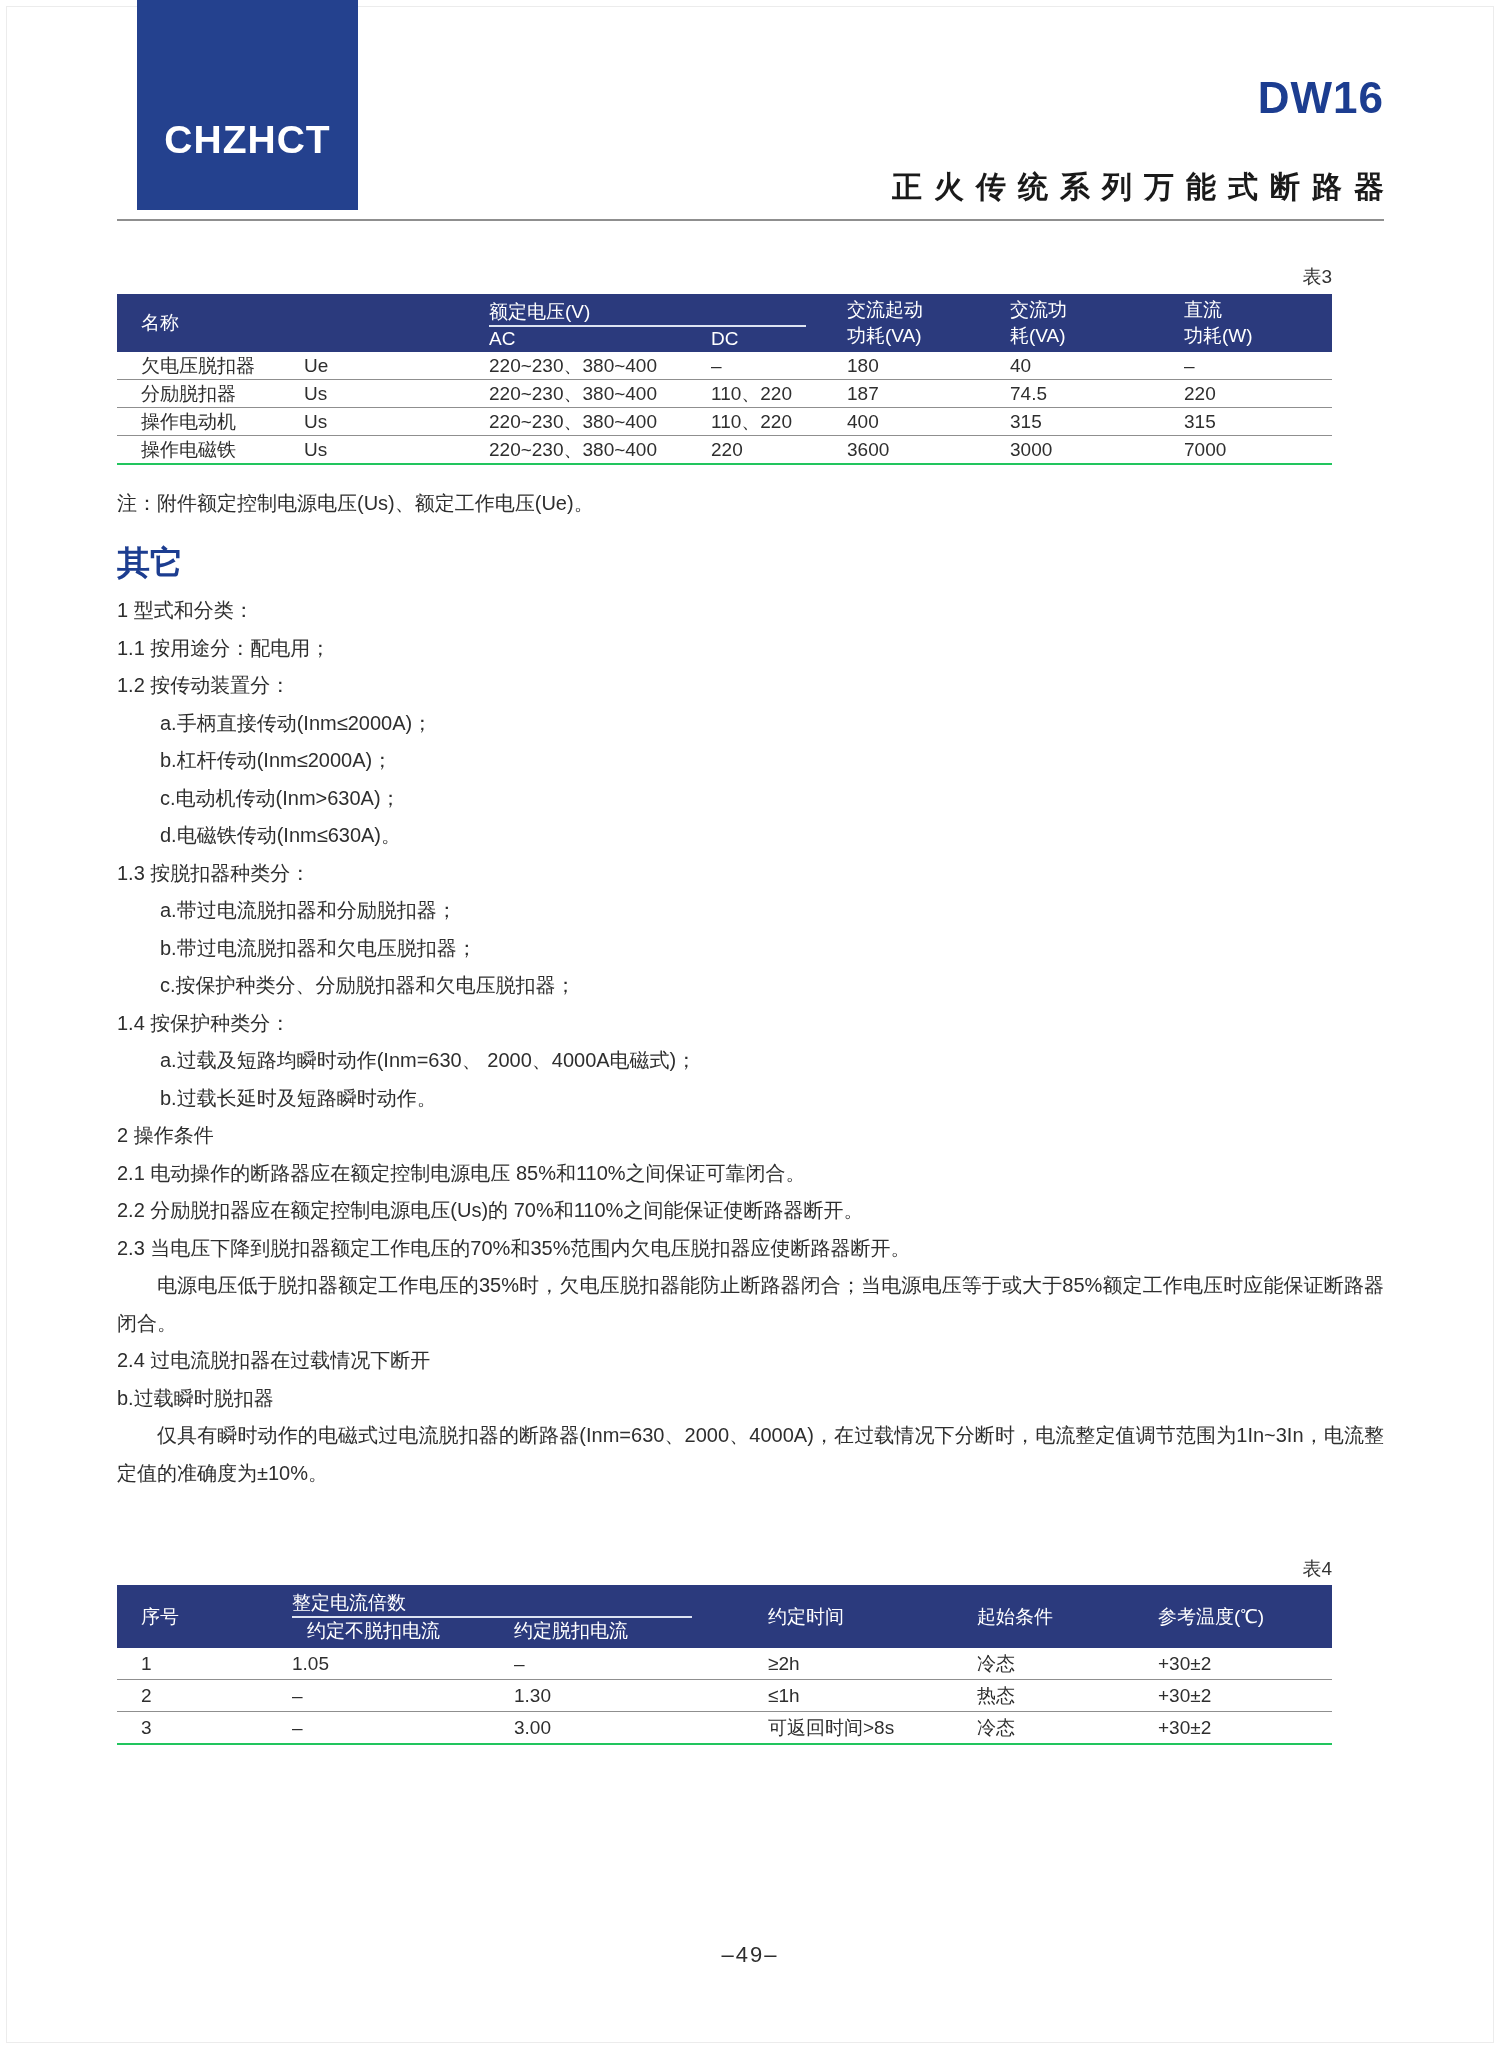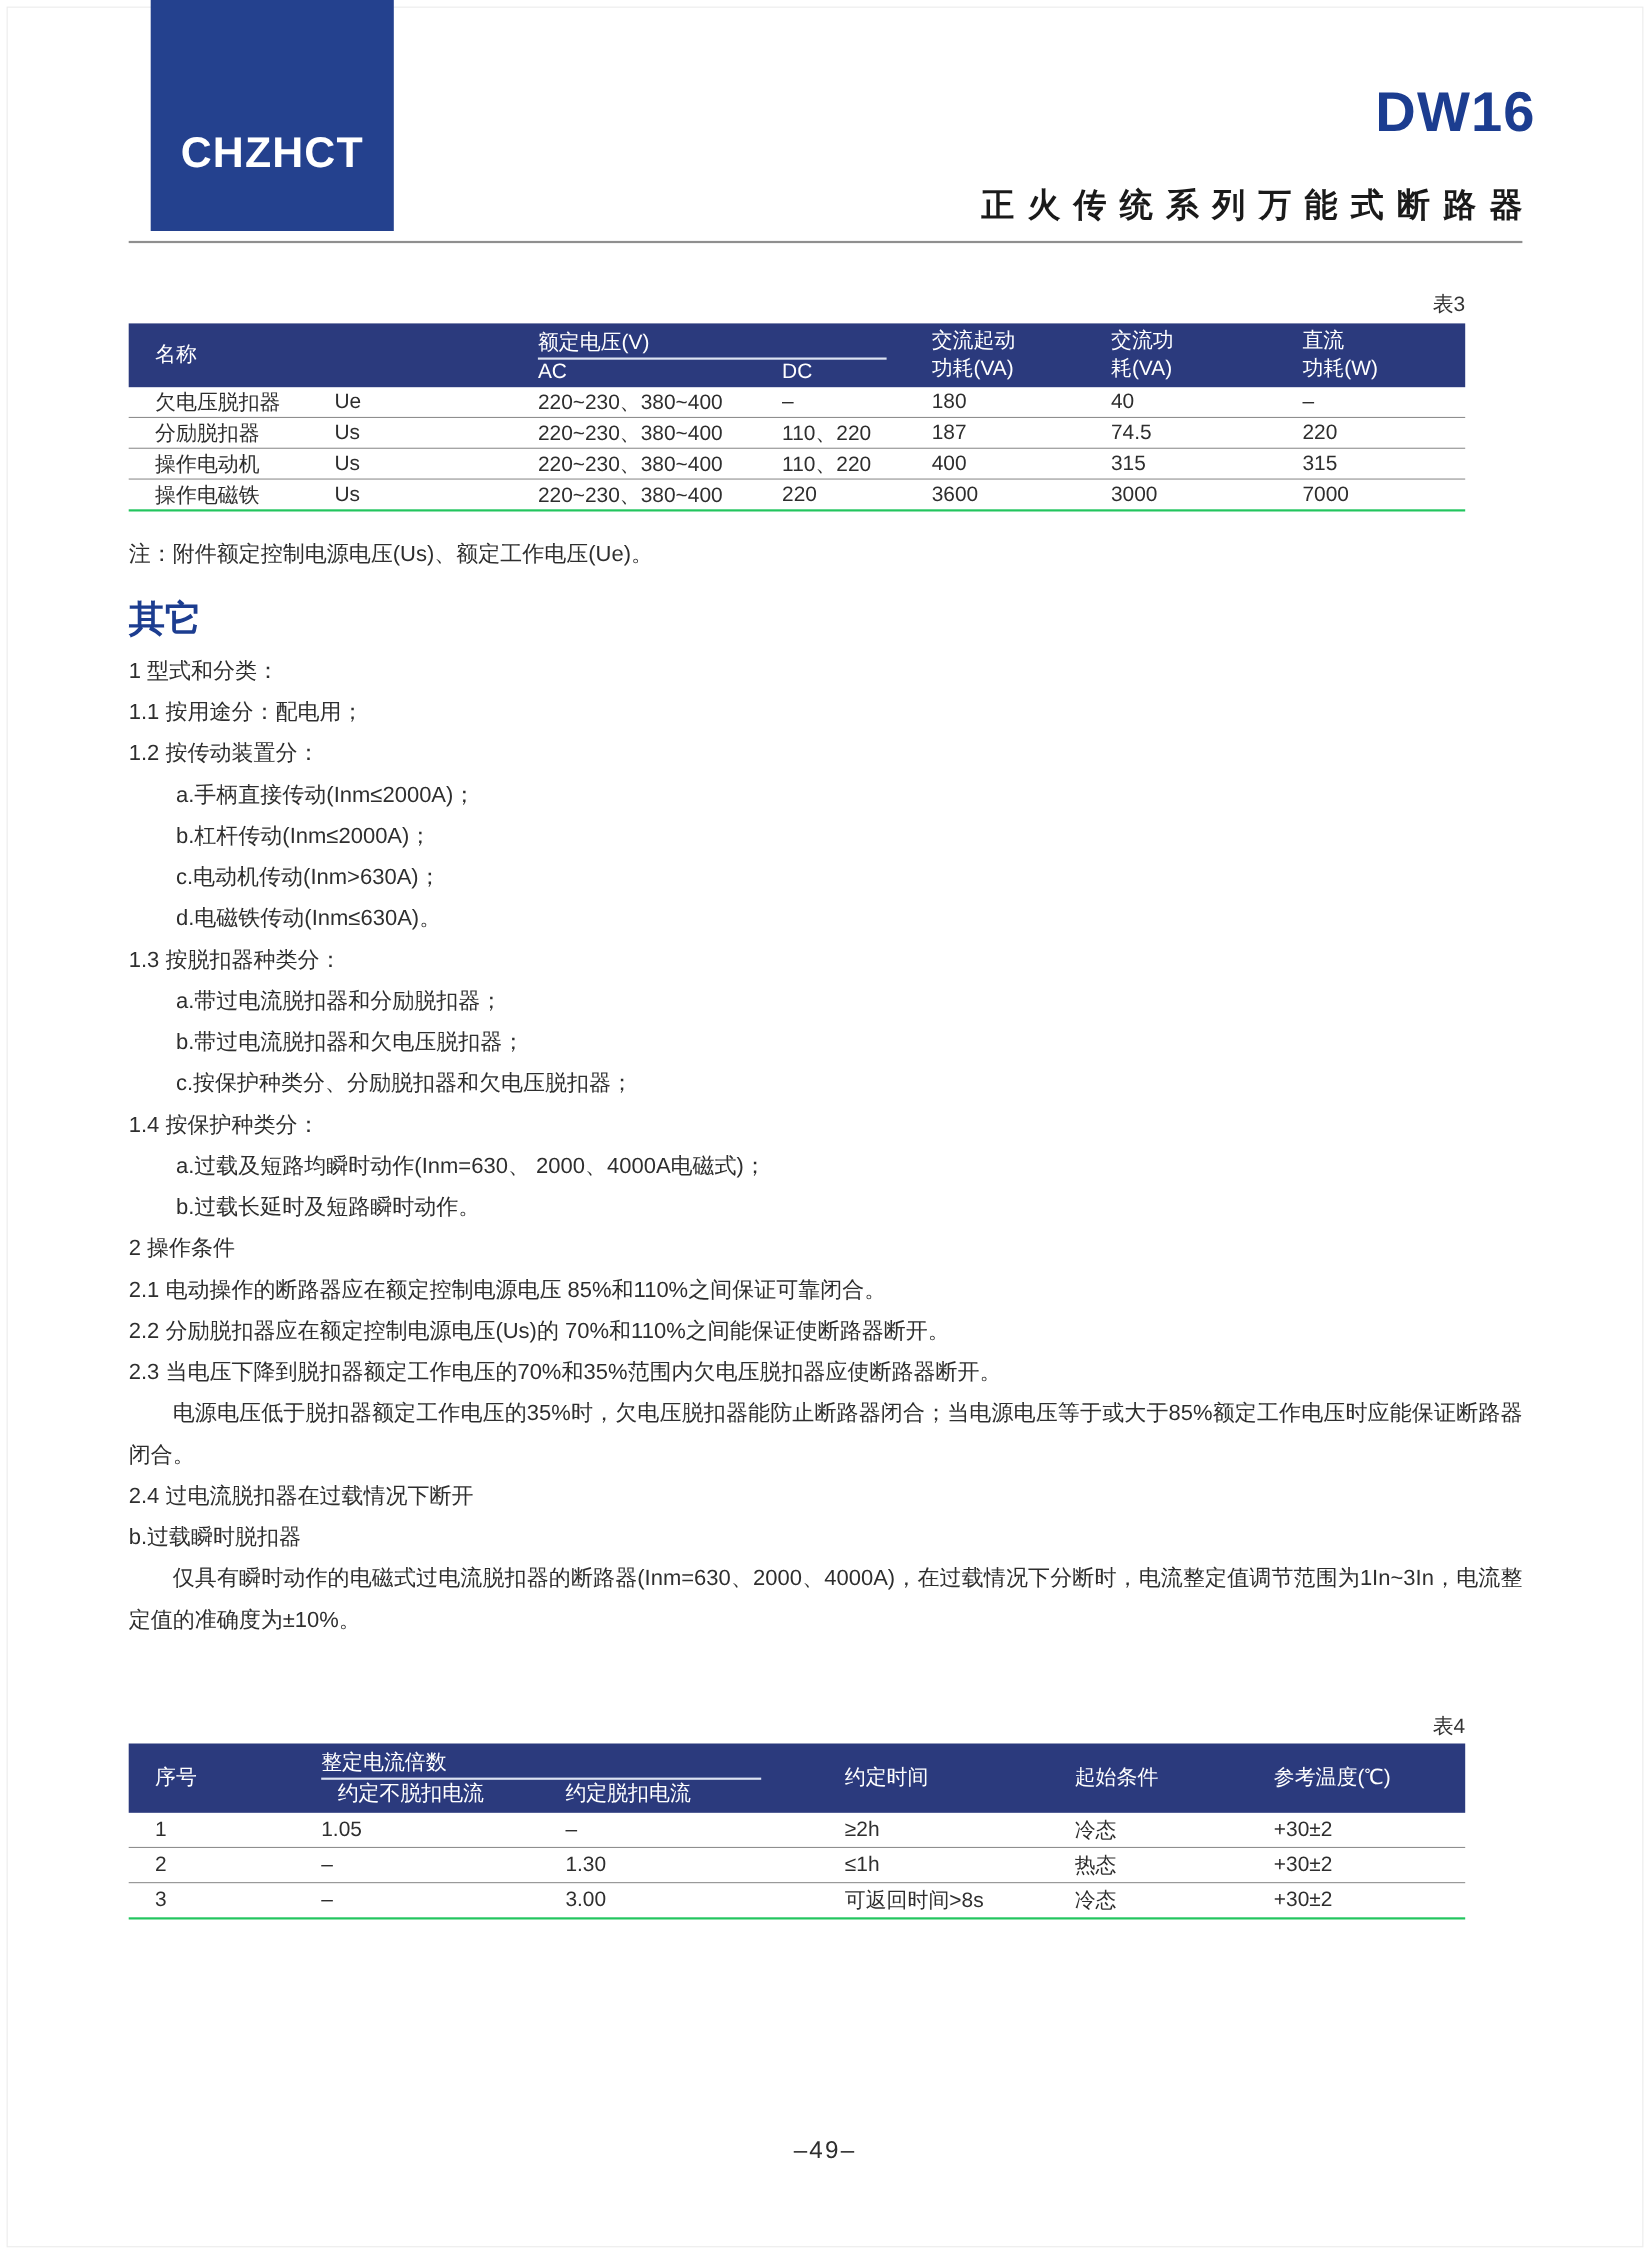--- a/index.html
+++ b/index.html
@@ -4,21 +4,21 @@
 <style>
   html,body{margin:0;padding:0;background:#fff;}
   .page{position:relative;width:1500px;height:2049px;background:#ffffff;overflow:hidden;
         font-family:"Liberation Sans",sans-serif;color:#2e2e2e;}
   .page-frame{position:absolute;inset:6px;border:1px solid #ececec;pointer-events:none;}
 
   
   .logo{position:absolute;left:137px;top:0;width:221px;height:210px;background:#24418e;
         color:#ffffff;font-weight:bold;font-size:39px;letter-spacing:1px;
         display:flex;align-items:center;justify-content:center;box-sizing:border-box;padding-top:70px;}
-  .model{position:absolute;right:104px;top:76px;font-size:51px;font-weight:bold;color:#1c3d90;letter-spacing:1px;line-height:1;margin-left:20px;}
+  .model{position:absolute;right:116px;top:76px;font-size:44px;font-weight:bold;color:#1c3d90;letter-spacing:1px;line-height:1;margin-left:20px;}
   .subtitle{position:absolute;right:104px;top:166px;font-size:30px;font-weight:bold;color:#1a1a1a;
             letter-spacing:12px;line-height:1.4;}
   .hr{position:absolute;left:117px;right:116px;top:219px;height:2px;background:#8f8f8f;}
 
   
   .tbl-label{position:absolute;right:168px;font-size:19px;color:#333;}
   .thead{position:relative;background:#2b3a7d;color:#ffffff;font-size:19px;}
   .thead .abs{position:absolute;white-space:nowrap;}
   .uline{position:absolute;height:2px;background:#dde3f2;}
   .trow{display:grid;align-items:center;height:27px;border-bottom:1.5px solid #8f8f8f;font-size:19px;}

